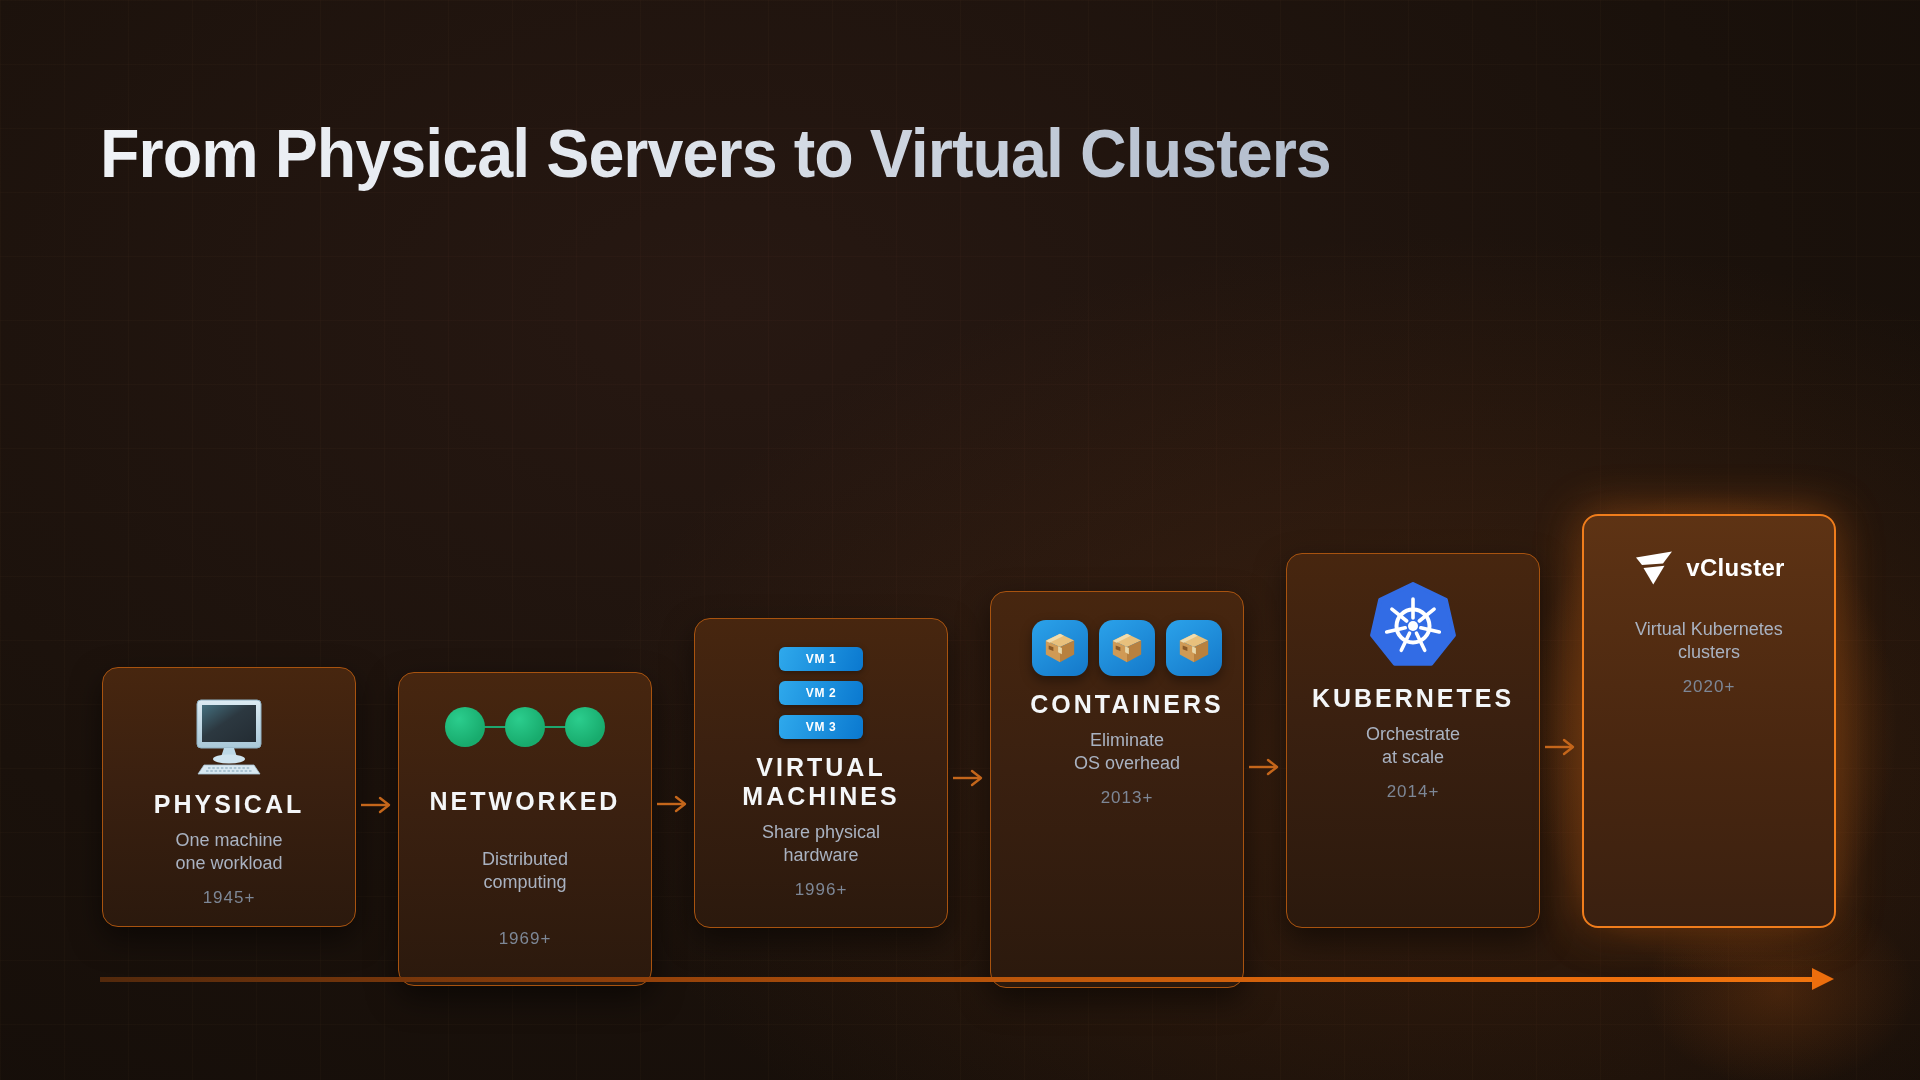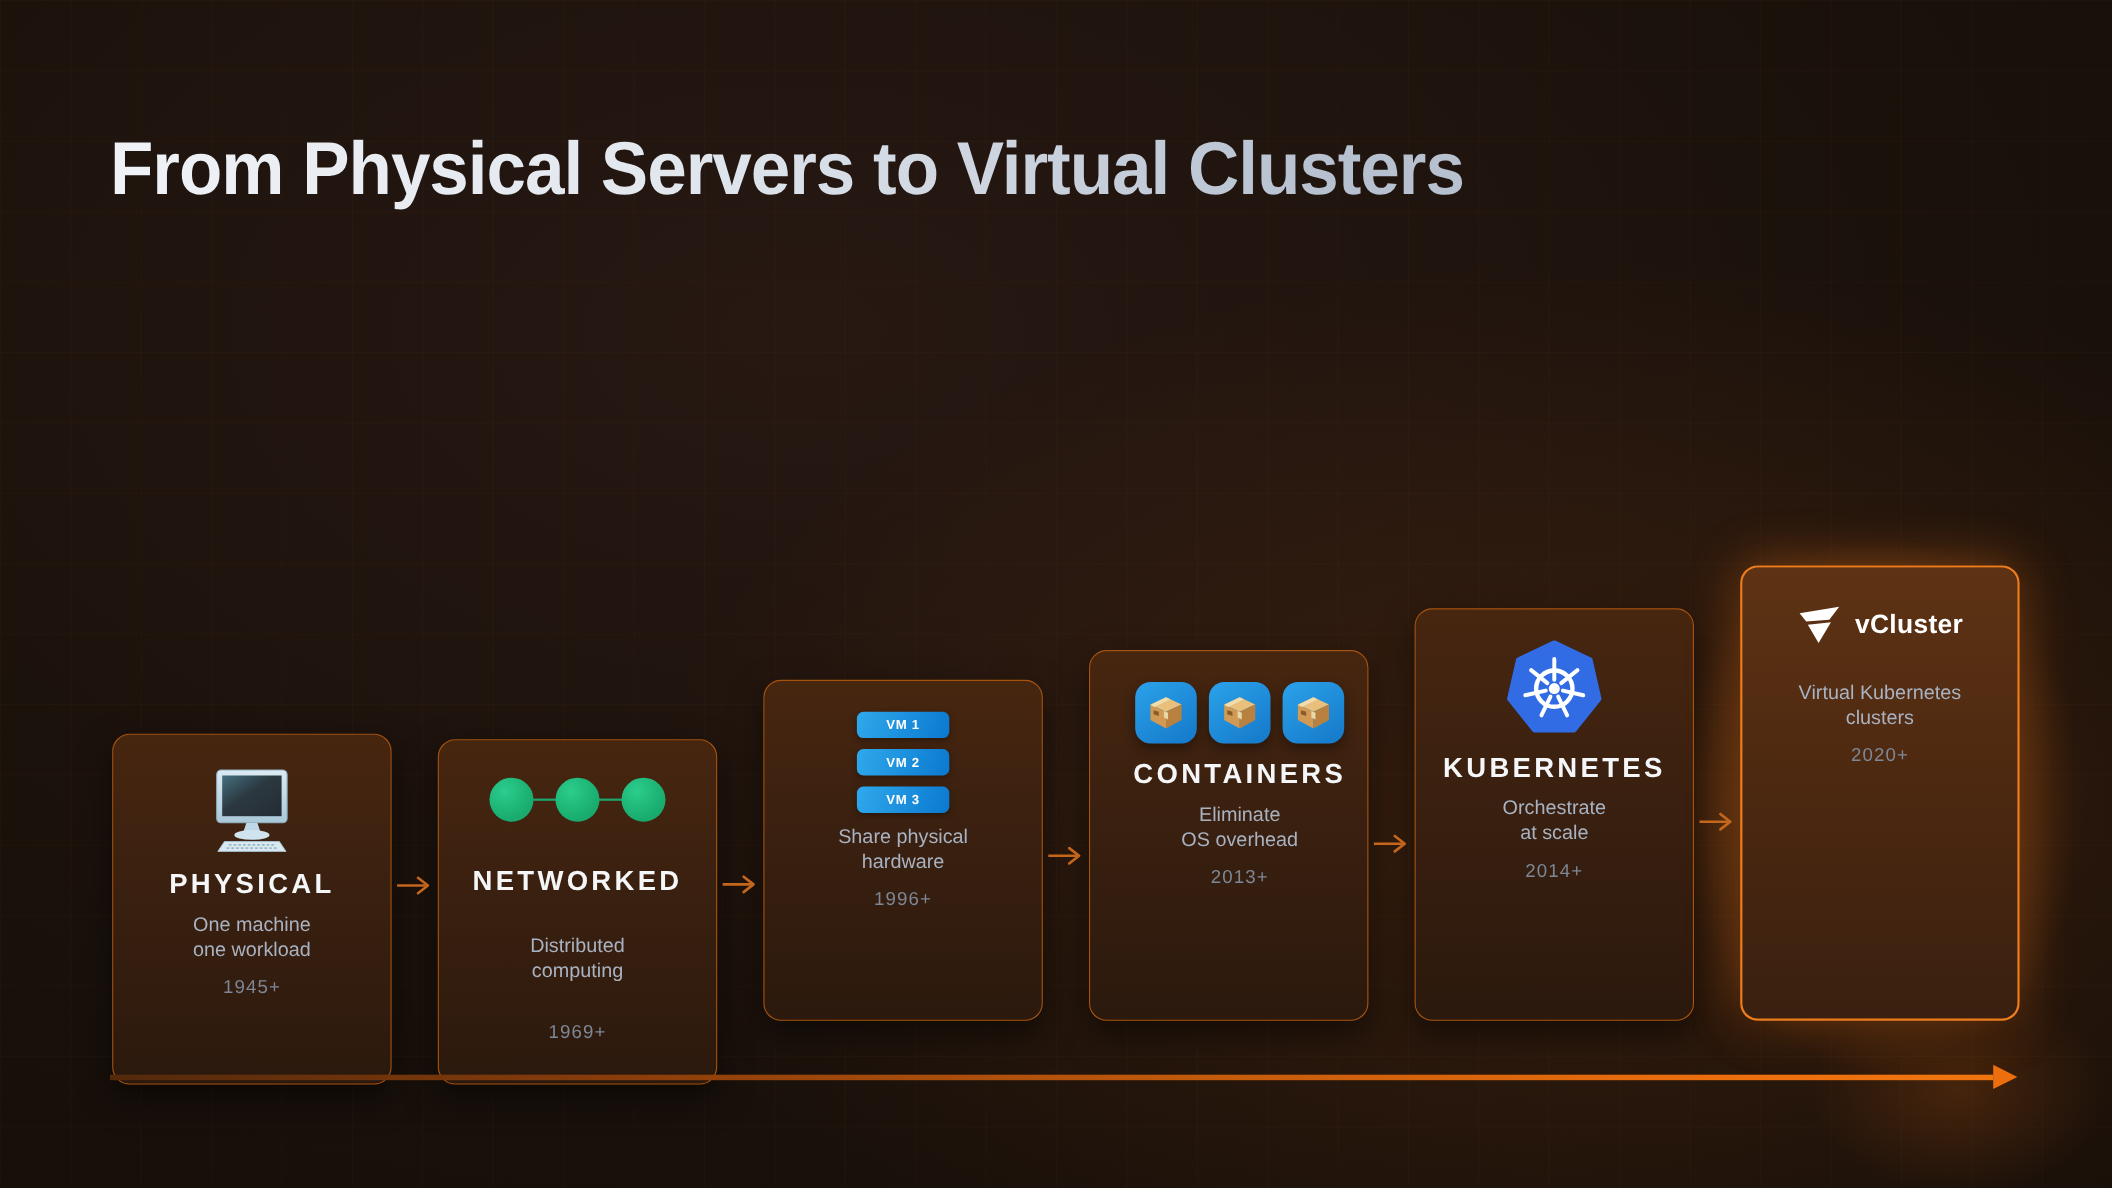--- a/index.html
+++ b/index.html
@@ -37,24 +37,24 @@
   }
 
   .stage-card {
     position:absolute; width:254px; border-radius:16px;
     border:1.5px solid #a8530f;
     background:linear-gradient(180deg,#47260f 0%, #3a2010 45%, #2b190d 100%);
     box-shadow:0 12px 30px rgba(0,0,0,0.5);
     display:flex; flex-direction:column; align-items:center;
     padding-top:28px; text-align:center;
   }
-  .card-1 { left:102px; top:667px; height:319px; }
+  .card-1 { left:102px; top:667px; height:260px; }
   .card-2 { left:398px; top:672px; height:314px;gap:22px; }
   .card-3 { left:694px; top:618px; height:310px; }
-  .card-4 { left:990px; top:591px; height:337px;padding-left:20px; }
+  .card-4 { left:990px; top:591px; height:397px;padding-left:20px; }
   .card-5 { left:1286px; top:553px; height:375px; }
   .card-6 {
     left:1582px; top:514px; height:414px;
     border:2px solid #f07d1c;
     background:linear-gradient(180deg,#5e3314 0%, #4a2710 55%, #3a2010 100%);
     box-shadow:0 0 46px rgba(240,120,30,0.45), 0 12px 30px rgba(0,0,0,0.5);
   }
 
   .stage-title {
     margin-top:14px; font-size:25px; font-weight:700; color:#f4f6f8;
@@ -168,20 +168,24 @@
     <div>computing</div>
   </div>
   <div class="stage-year">1969+</div>
 </div>
 
 <div class="stage-card card-3">
   <div class="vm-stack">
     <div class="vm-badge">VM 1</div>
     <div class="vm-badge">VM 2</div>
     <div class="vm-badge">VM 3</div>
+  </div>
+  <div class="stage-title">
+    <div>VIRTUAL</div>
+    <div>MACHINES</div>
   </div>
   <div class="stage-desc">
     <div>Share physical</div>
     <div>hardware</div>
   </div>
   <div class="stage-year">1996+</div>
 </div>
 
 <div class="stage-card card-4">
   <div class="pkg-row">

